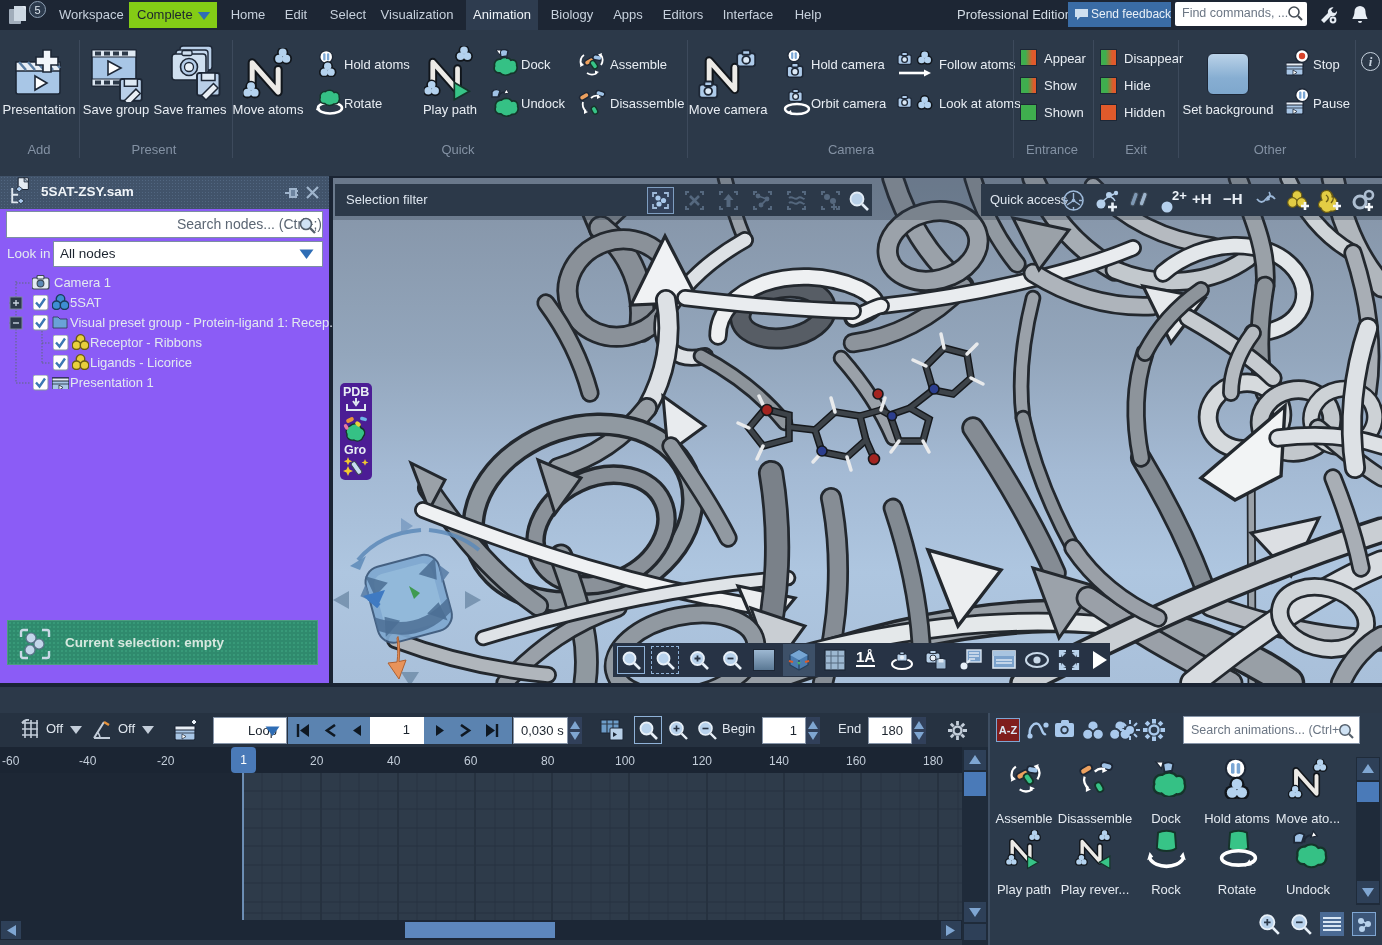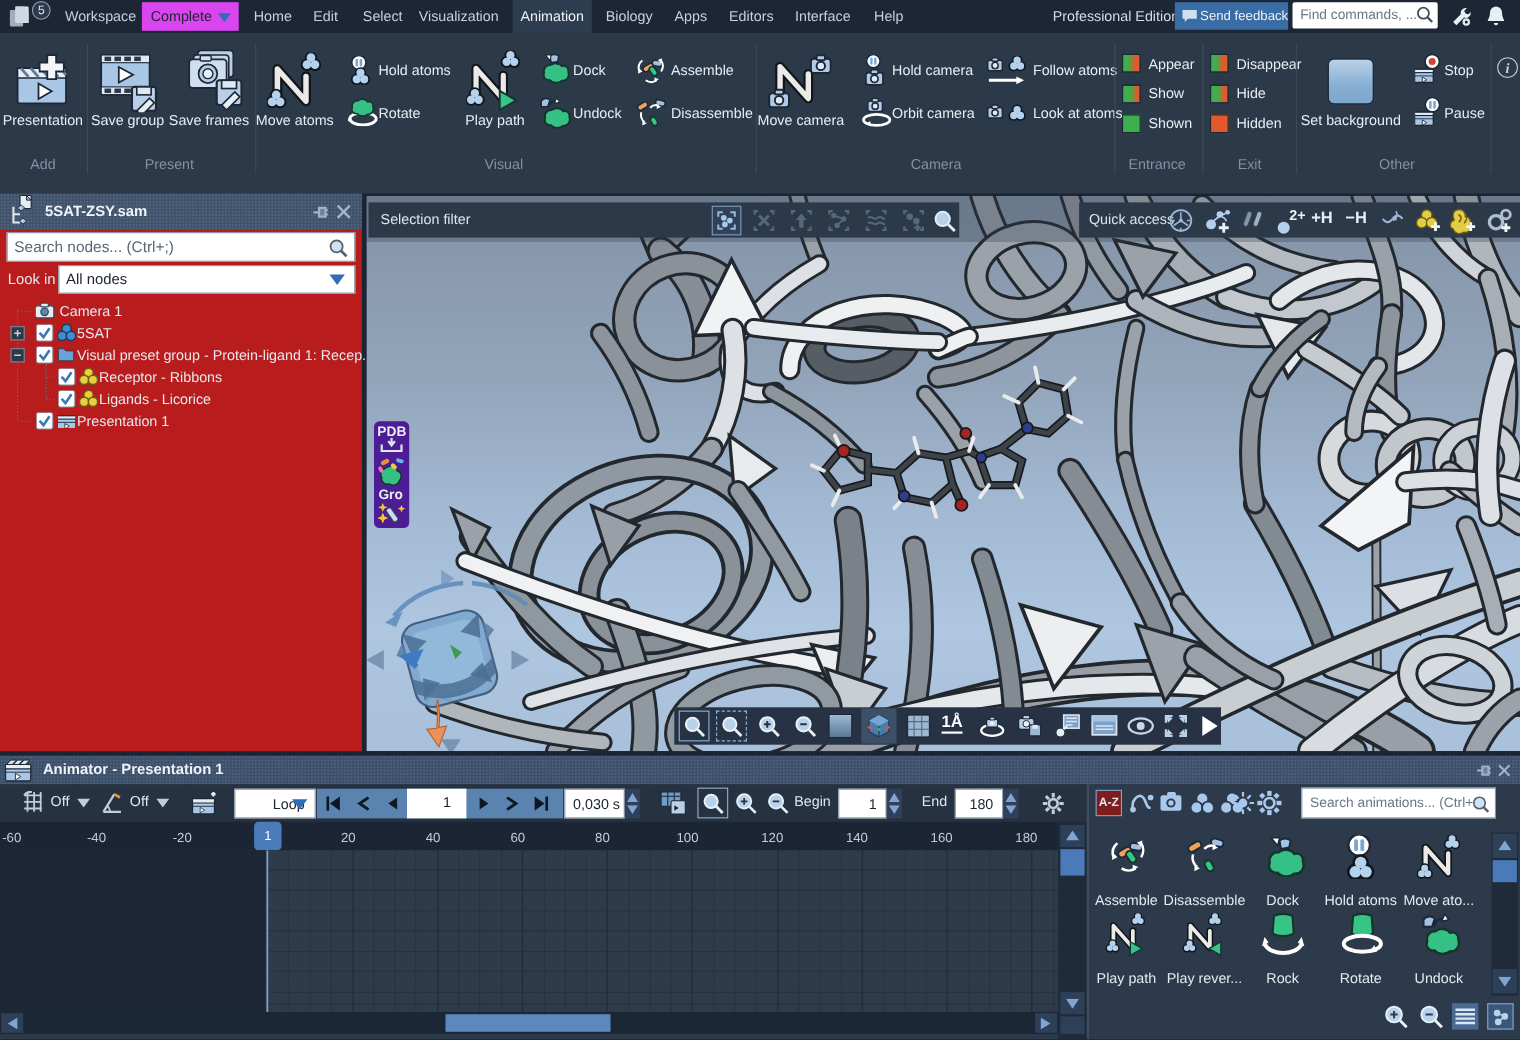--- a/index.html
+++ b/index.html
@@ -11,21 +11,21 @@
   #topbar{position:absolute;left:0;top:0;width:1382px;height:30px;background:#1d2634;color:#c7d1dd;font-size:13px;}
   #topbar .menu{position:absolute;top:0;height:30px;line-height:30px;}
   .tab-active{background:#2e3c4f;color:#eef3f8;}
   
   #ribbon{position:absolute;left:0;top:30px;width:1382px;height:146px;background:#2c3949;color:#e8edf3;font-size:13px;}
   .rsep{position:absolute;top:10px;height:118px;width:1px;background:#3d4a5c;}
   .rgroup-label{position:absolute;top:112px;color:#8391a3;font-size:13px;transform:translateX(-50%);white-space:nowrap;}
   .rbig-label{position:absolute;top:72px;text-align:center;transform:translateX(-50%);white-space:nowrap;}
   .rsmall-label{position:absolute;white-space:nowrap;transform:translateY(-50%);}
   
-  #leftpanel{position:absolute;left:0;top:176px;width:329px;height:507px;background:#b91c1c;}
+  #leftpanel{position:absolute;left:0;top:176px;width:329px;height:507px;background:#8b5cf6;text-align:right;}
   #lp-header{position:absolute;left:0;top:0;width:329px;height:33px;background:#41536a;background-image:radial-gradient(rgba(95,118,146,0.55) 0.6px,transparent 1px);background-size:3px 3px;}
   #lp-search{position:absolute;left:6px;top:35px;width:317px;height:27px;background:#fff;border:1px solid #7d8ea2;color:#5b6673;font-size:14px;line-height:25px;padding-left:6px;}
   .tree-row{position:absolute;height:20px;line-height:20px;color:#e2e9f0;font-size:13px;white-space:nowrap;}
   #greenbar{position:absolute;left:7px;top:444px;width:311px;height:45px;background:#2f8a6d;background-image:radial-gradient(rgba(70,180,140,0.5) 0.6px,transparent 1px);background-size:4px 4px;border:1px solid #4d9c80;}
   
   #viewport{position:absolute;left:333px;top:178px;width:1049px;height:505px;overflow:hidden;}
   
   #animator{position:absolute;left:0;top:687px;width:1382px;height:258px;background:#2c3949;}
   #anim-header{position:absolute;left:0;top:0;width:1382px;height:26px;background:#3e5069;background-image:radial-gradient(rgba(95,120,150,0.5) 0.6px,transparent 1px);background-size:3px 3px;color:#eef3f8;font-size:13.5px;font-weight:bold;line-height:26px;}
   #anim-toolbar{position:absolute;left:0;top:26px;width:988px;height:34px;background:#263241;}
@@ -40,21 +40,21 @@
 <body>
 <div id="page">
   <div id="topbar">
     <svg class="abs" style="left:6px;top:4px" width="24" height="22" viewBox="0 0 24 22">
       <rect x="3" y="5" width="12" height="15" rx="1" fill="#b9c6d4" opacity="0.85"></rect>
       <rect x="8" y="2" width="12" height="15" rx="1" fill="#dfe7ef"></rect>
       <path d="M8 2 h8 l4 4 v11 h-12 z" fill="#cdd8e3"></path>
     </svg>
     <div class="abs" style="left:29px;top:1px;width:17px;height:17px;border-radius:50%;background:#2c3a4c;border:1.5px solid #8fa1b5;color:#dfe7ef;font-size:11px;text-align:center;line-height:16px;">5</div>
     <div class="menu" style="left:59px;">Workspace</div>
-    <div class="abs" style="left:129px;top:2px;width:88px;height:26px;background:#d946ef;">
+    <div class="abs" style="left:129px;top:2px;width:88px;height:26px;background:#84cc16;">
       <span style="position:absolute;left:8px;top:5px;color:#1c242e;font-size:13px;">Complete</span>
       <svg class="abs" style="left:68px;top:9px" width="14" height="10" viewBox="0 0 16 11">
           <path d="M1 1 h14 l-7 9 z" fill="#2f6db5"></path>
         </svg>
     </div>
     <div class="menu" style="left:228px;width:40px;text-align:center;">Home</div>
     <div class="menu" style="left:281px;width:30px;text-align:center;">Edit</div>
     <div class="menu" style="left:324px;width:42px;text-align:right;">Select</div>
     <div class="menu" style="left:378px;width:78px;text-align:center;">Visualization</div>
     <div class="menu tab-active" style="left:466px;width:72px;text-align:center;">Animation</div>
@@ -234,21 +234,21 @@
       <rect x="2" y="6" width="10" height="5" rx="2.5" transform="rotate(-30 7 8)" fill="#eda15f" stroke="#1d2736" stroke-width="1.4"></rect>
       <rect x="14" y="20" width="8" height="5" rx="2.5" transform="rotate(60 18 22)" fill="#37c487" stroke="#15342a" stroke-width="1.4"></rect>
       <rect x="19" y="3" width="9" height="5" rx="2.5" transform="rotate(15 23 5)" fill="#9fc2e6" stroke="#1d2736" stroke-width="1.4"></rect>
       <path d="M6 14 C5 17 6 21 9 23" fill="none" stroke="#fff" stroke-width="1.8"></path>
         <path d="M11 24 l-4-2 0 4 z" fill="#fff"></path>
       <path d="M14 10 C16 8 19 7 22 8" fill="none" stroke="#fff" stroke-width="1.8"></path>
         <path d="M24 9 l-4-2 0 4 z" fill="#fff"></path>
     </svg>
     <div class="rsmall-label" style="left:610px;top:73px;">Disassemble</div>
     <div class="rsep" style="left:687px;"></div>
-    <div class="rgroup-label" style="left:458px;">Visual</div>
+    <div class="rgroup-label" style="left:458px;">Quick</div>
 
     <svg class="abs" style="left:698px;top:18px" width="58" height="52" viewBox="0 0 52 46">
       <use href="#npath" transform="translate(4,4)"></use>
       <use href="#cam" transform="translate(34,0) scale(1.15)"></use>
       <use href="#cam" transform="translate(0,28) scale(1.15)"></use>
     </svg>
     <div class="rbig-label" style="left:728px;">Move camera</div>
     <svg class="abs" style="left:786px;top:20px" width="20" height="28" viewBox="0 0 17 24">
         <use href="#pausec" transform="translate(1,-1) scale(0.72)"></use>
         <use href="#cam" transform="translate(0,10) scale(0.95)"></use>
@@ -402,20 +402,29 @@
     <svg class="abs" style="left:72px;top:158px" width="17" height="16" viewBox="0 0 16 15">
         <use href="#atom3c" fill="#e8cf3c" stroke="#6b5c14"></use>
       </svg>
     <svg class="abs" style="left:72px;top:178px" width="17" height="16" viewBox="0 0 16 15">
         <use href="#atom3c" fill="#e8cf3c" stroke="#6b5c14"></use>
       </svg>
     <svg class="abs" style="left:52px;top:198px" width="17" height="15" viewBox="0 0 17 15">
         <use href="#clapsm"></use>
       </svg>
 
+    <div id="greenbar">
+      <svg class="abs" style="left:11px;top:7px" width="32" height="32" viewBox="0 0 32 32">
+        <path d="M2 9 V4 a2 2 0 0 1 2-2 h5 M23 2 h5 a2 2 0 0 1 2 2 v5 M30 23 v5 a2 2 0 0 1 -2 2 h-5 M9 30 H4 a2 2 0 0 1 -2-2 v-5" fill="none" stroke="#c9d8e6" stroke-width="2.4"></path>
+        <circle cx="12" cy="10" r="5" fill="#c3d6ea" stroke="#5a7288" stroke-width="1.2"></circle>
+        <circle cx="20" cy="16" r="5" fill="#c3d6ea" stroke="#5a7288" stroke-width="1.2"></circle>
+        <circle cx="11" cy="22" r="5" fill="#c3d6ea" stroke="#5a7288" stroke-width="1.2"></circle>
+      </svg>
+      <span class="abs" style="left:57px;top:14px;color:#d6e8df;font-size:13.5px;font-weight:bold;">Current selection: empty</span>
+    </div>
   </div>
   <div id="viewport">
     <svg id="scene" width="1049" height="505" viewBox="0 0 1049 505" style="position:absolute;left:0;top:0">
       <defs>
         <linearGradient id="sky" x1="0" y1="0" x2="0" y2="1">
           <stop offset="0" stop-color="#8493a6"></stop>
           <stop offset="0.35" stop-color="#93a6bc"></stop>
           <stop offset="0.58" stop-color="#a4bad4"></stop>
           <stop offset="0.78" stop-color="#aec6e0"></stop>
           <stop offset="1" stop-color="#a9c0da"></stop>
@@ -847,36 +856,20 @@
           <g fill="#b8d2ec">
             <path d="M3 3 l6 2 -4 4 z M21 3 l-2 6 -4-4 z M21 21 l-6-2 4-4 z M3 21 l2-6 4 4 z"></path>
           </g>
         </svg>
       <svg class="abs" style="left:478px;top:6px" width="18" height="22" viewBox="0 0 18 22">
           <path d="M2 2 L16 11 2 20 z" fill="#fff"></path>
         </svg>
     </div>
   </div>
   <div id="animator">
-    <div id="anim-header">
-      <svg class="abs" style="left:4px;top:2px" width="26" height="22" viewBox="0 0 26 22">
-          <rect x="1" y="6" width="23" height="15" rx="1.5" fill="#a8c6e6" stroke="#1d2736" stroke-width="1.2"></rect>
-          <path d="M1 6 l23 0 0 4 -23 0 z" fill="#e8eef5" stroke="#1d2736" stroke-width="1"></path>
-          <path d="M2 6 l4-4 5 0 -4 4 z M8 6 l4-4 5 0 -4 4 z M14 6 l4-4 5 0 -4 4 z" fill="#dfe7ef" stroke="#1d2736" stroke-width="0.9"></path>
-          <line x1="1" y1="13" x2="24" y2="13" stroke="#1d2736" stroke-width="0.8"></line>
-          <path d="M10 14 l5 3 -5 3 z" fill="#fff" stroke="#1d2736" stroke-width="0.8"></path>
-        </svg>
-      <span style="position:absolute;left:39px;">Animator - Presentation 1</span>
-      <svg class="abs" style="left:1341px;top:6px" width="15" height="15" viewBox="0 0 16 16">
-          <path d="M2 8 h5 M7 4 h6 v8 h-6 z M13 6 h2 M13 10 h2" stroke="#9fb4cc" stroke-width="2" fill="#6d84a0"></path>
-        </svg>
-      <svg class="abs" style="left:1361px;top:7px" width="13" height="13" viewBox="0 0 15 15">
-          <path d="M2 2 L13 13 M13 2 L2 13" stroke="#9fb4cc" stroke-width="2.2"></path>
-        </svg>
-    </div>
     <div id="anim-toolbar">
       <svg class="abs" style="left:18px;top:6px" width="24" height="22" viewBox="0 0 24 22">
           <path d="M4 4 h16 M4 10 h16 M4 16 h16 M7 1 v18 M13 1 v18 M19 1 v18" stroke="#c3cdd9" stroke-width="1.6"></path>
           <path d="M4 4 a7 7 0 0 1 7-3" stroke="#c3cdd9" stroke-width="2" fill="none"></path>
         </svg>
       <span class="abs" style="left:46px;top:8px;color:#dfe6ee;font-size:13px;">Off</span>
       <svg class="abs" style="left:70px;top:13px" width="12" height="8" viewBox="0 0 12 8">
           <path d="M0 0 h12 l-6 8 z" fill="#c3cdd9"></path>
         </svg>
       <svg class="abs" style="left:90px;top:6px" width="24" height="22" viewBox="0 0 24 22">

